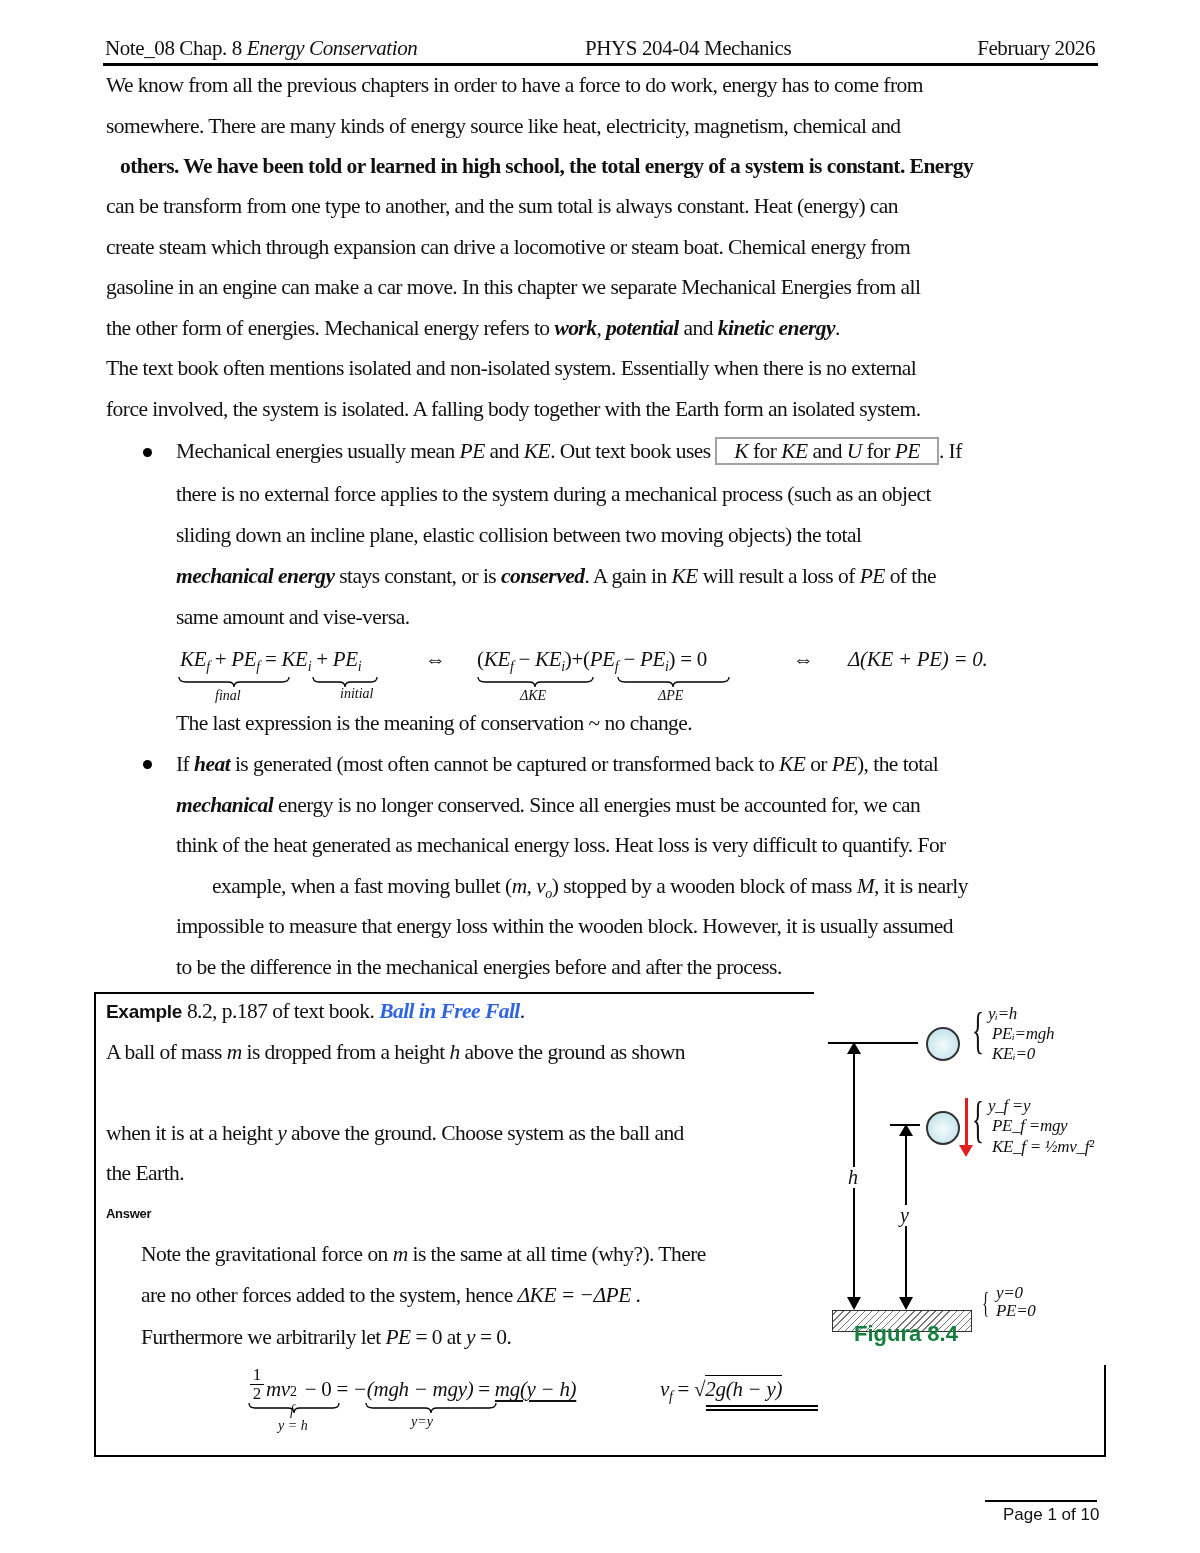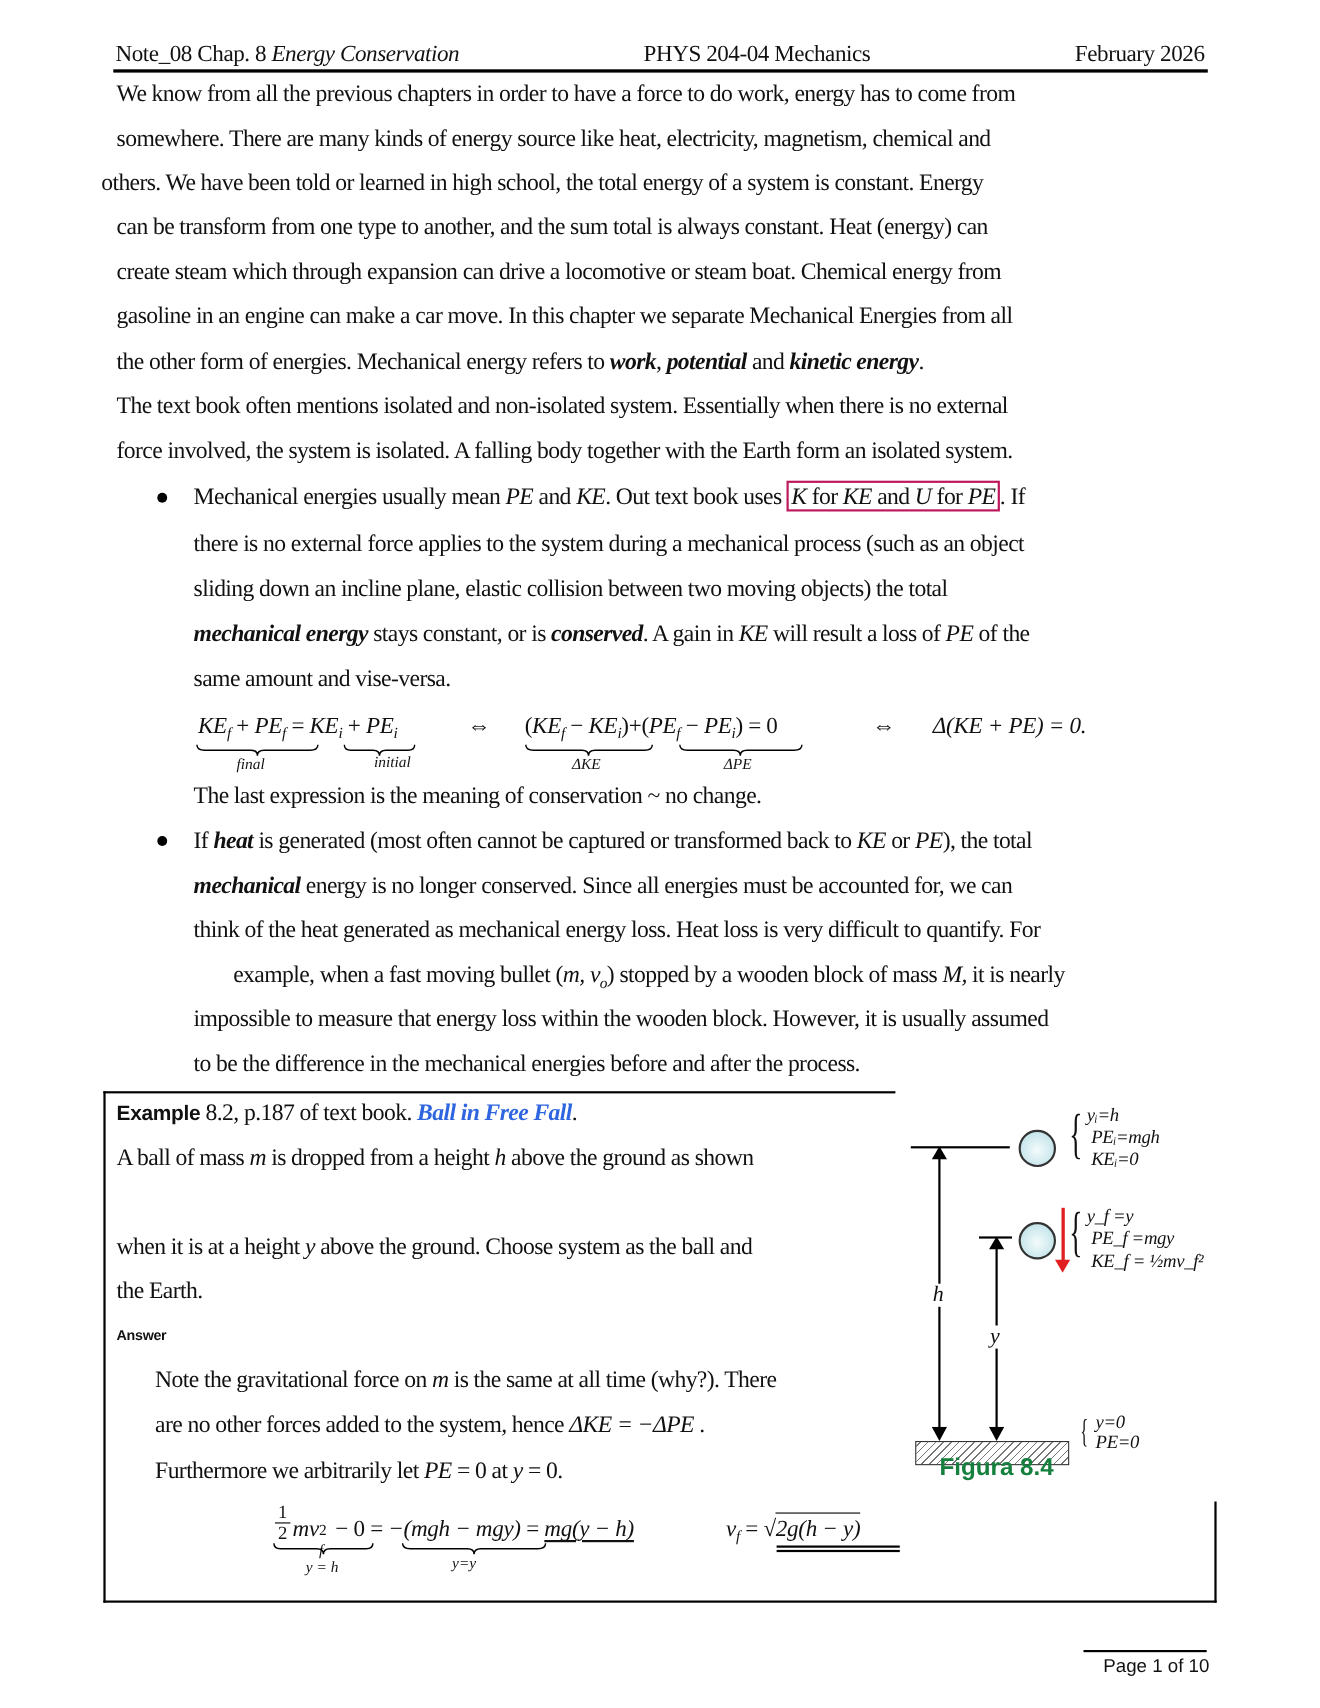--- a/index.html
+++ b/index.html
@@ -14,21 +14,21 @@
   .hdr span { position:absolute; top:0; white-space:nowrap; }
   .hdr .l { left:0; }
   .hdr .c { left:480px; }
   .hdr .r { right:0; }
   .hdr-rule { position:absolute; left:103px; top:63px; width:995px; height:3px; background:#000; }
 
   
   .line { position:absolute; white-space:nowrap; font-size:21.5px; letter-spacing:-0.55px;
           line-height:26px; }
   .bi { font-weight:bold; font-style:italic; }
-  .boxed { border:2px solid #be185d; padding:0 2px;margin-top:36px; }
+  .boxed { border:2px solid #a3a3a3; padding:0 17px;margin-top:36px; }
   .bullet { position:absolute; width:9px; height:9px; border-radius:50%; background:#000; }
 
   
   .eq { position:absolute; font-style:italic; font-size:21px; white-space:nowrap; letter-spacing:-0.3px; }
   .eq .n { font-style:normal; }
   .ub { position:absolute; text-align:center; font-size:14px; font-style:italic; white-space:nowrap; }
   .brace { position:absolute; height:10px; }
 
   
   .ex-top { position:absolute; left:94px; top:992px; width:720px; height:2px; background:#000; }
@@ -59,21 +59,21 @@
 
   <div class="hdr">
     <span class="l"><span style="position:static">Note_08 Chap. 8 </span><i style="position:static">Energy Conservation</i></span>
     <span class="c">PHYS 204-04 Mechanics</span>
     <span class="r">February 2026</span>
   </div>
   <div class="hdr-rule"></div>
 
   <div class="line" style="left:106px;top:72px;">We know from all the previous chapters in order to have a force to do work, energy has to come from</div>
   <div class="line" style="left:106px;top:113px;">somewhere.  There are many kinds of energy source like heat, electricity, magnetism, chemical and</div>
-  <div class="line" style="left:92px;top:153px;">others.  We have been told or learned in high school, the total energy of a system is constant.  Energy</div>
+  <div class="line" style="left:120px;top:153px;font-weight:bold;">others.  We have been told or learned in high school, the total energy of a system is constant.  Energy</div>
   <div class="line" style="left:106px;top:193px;">can be transform from one type to another, and the sum total is always constant.  Heat (energy) can</div>
   <div class="line" style="left:106px;top:234px;">create steam which through expansion can drive a locomotive or steam boat. Chemical energy from</div>
   <div class="line" style="left:106px;top:274px;">gasoline in an engine can make a car move.  In this chapter we separate Mechanical Energies from all</div>
   <div class="line" style="left:106px;top:315px;">
     <span>the other form of energies.  Mechanical energy refers to </span><span class="bi">work</span><span>, </span><span class="bi">potential</span><span> and </span><span class="bi">kinetic energy</span><span>.</span>
   </div>
   <div class="line" style="left:106px;top:355px;">The text book often mentions isolated and non-isolated system.  Essentially when there is no external</div>
   <div class="line" style="left:106px;top:396px;">force involved, the system is isolated.  A falling body together with the Earth form an isolated system.</div>
 
   <div class="bullet" style="left:143px;top:448px;"></div>

